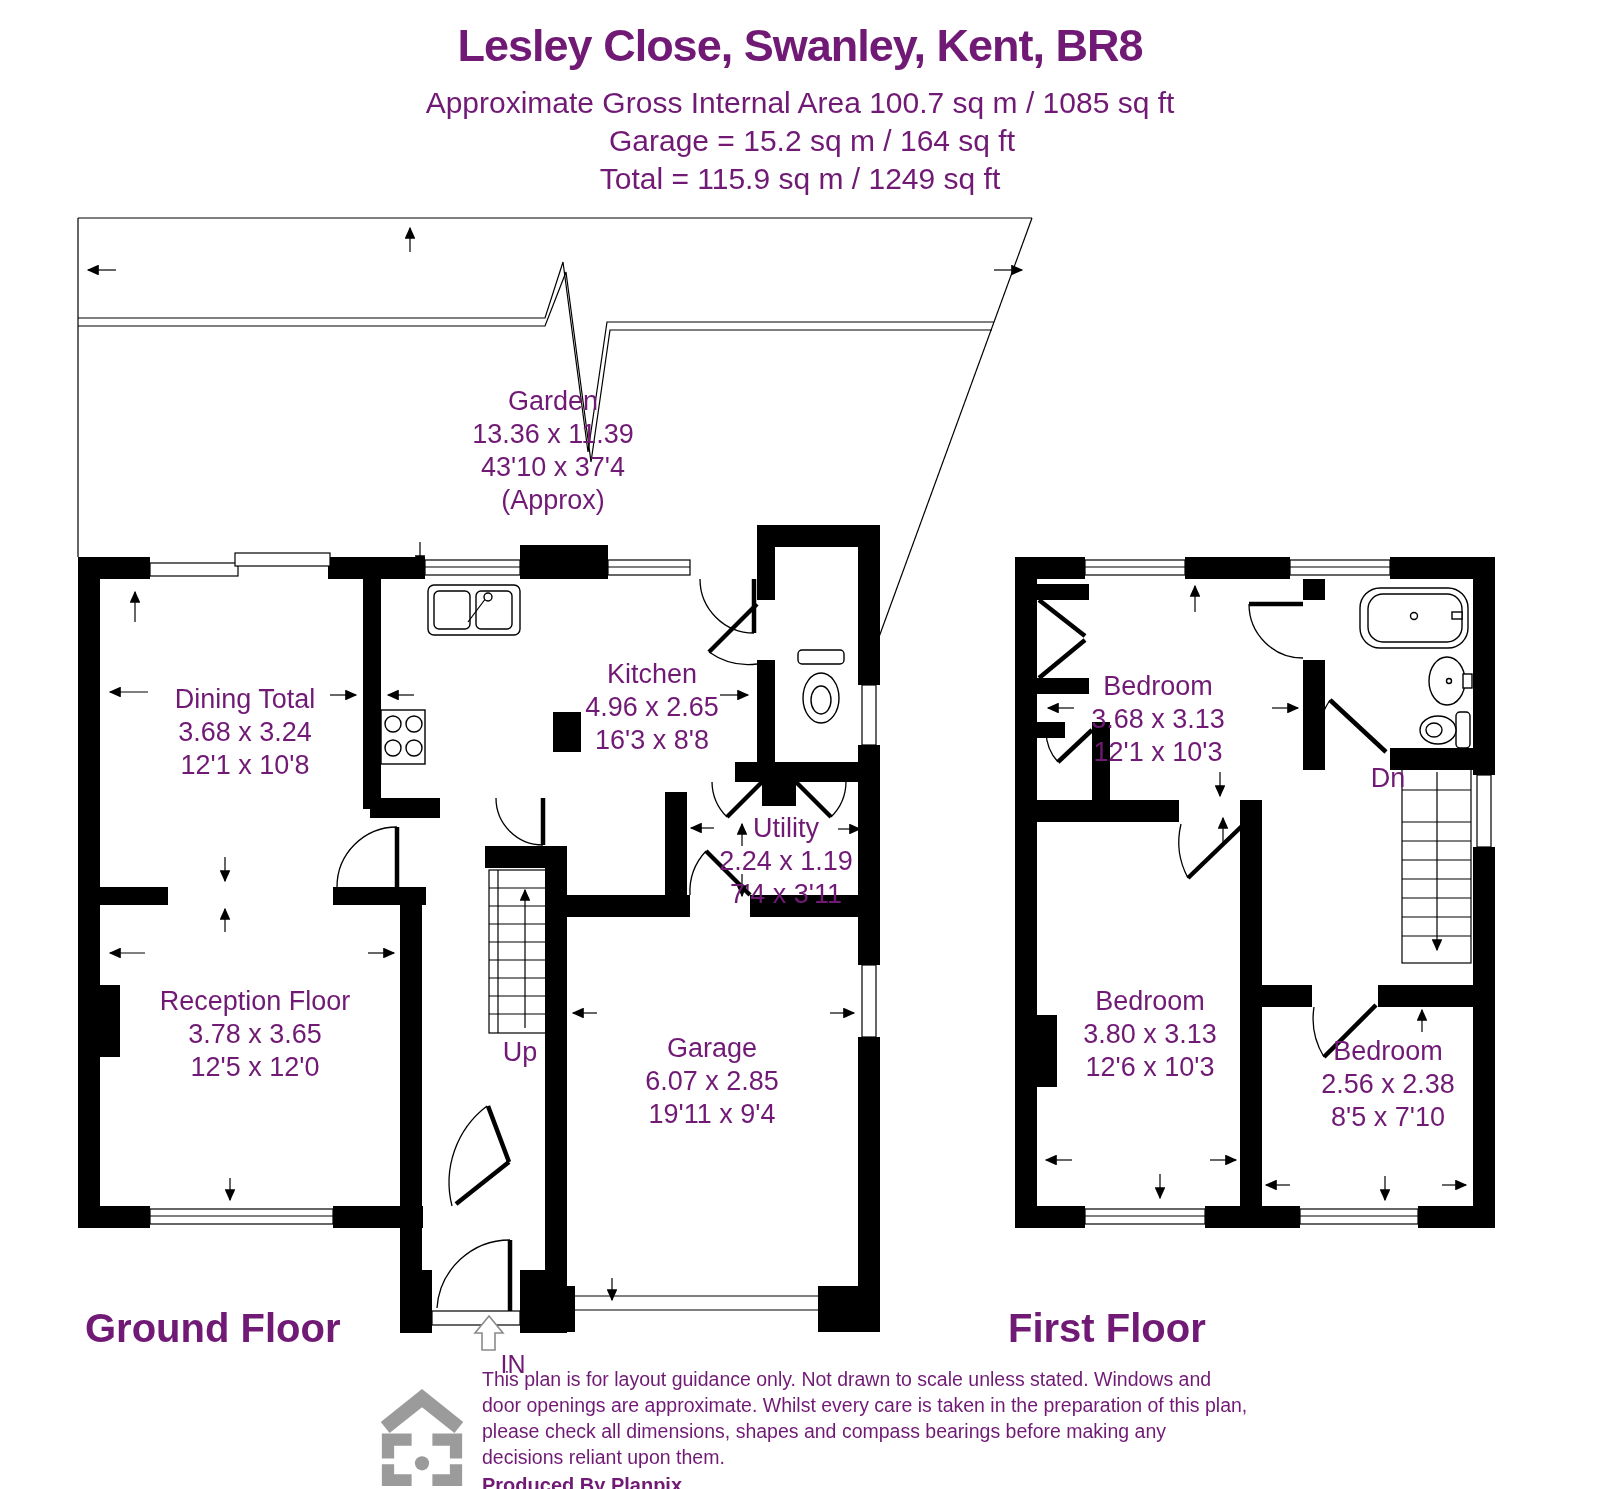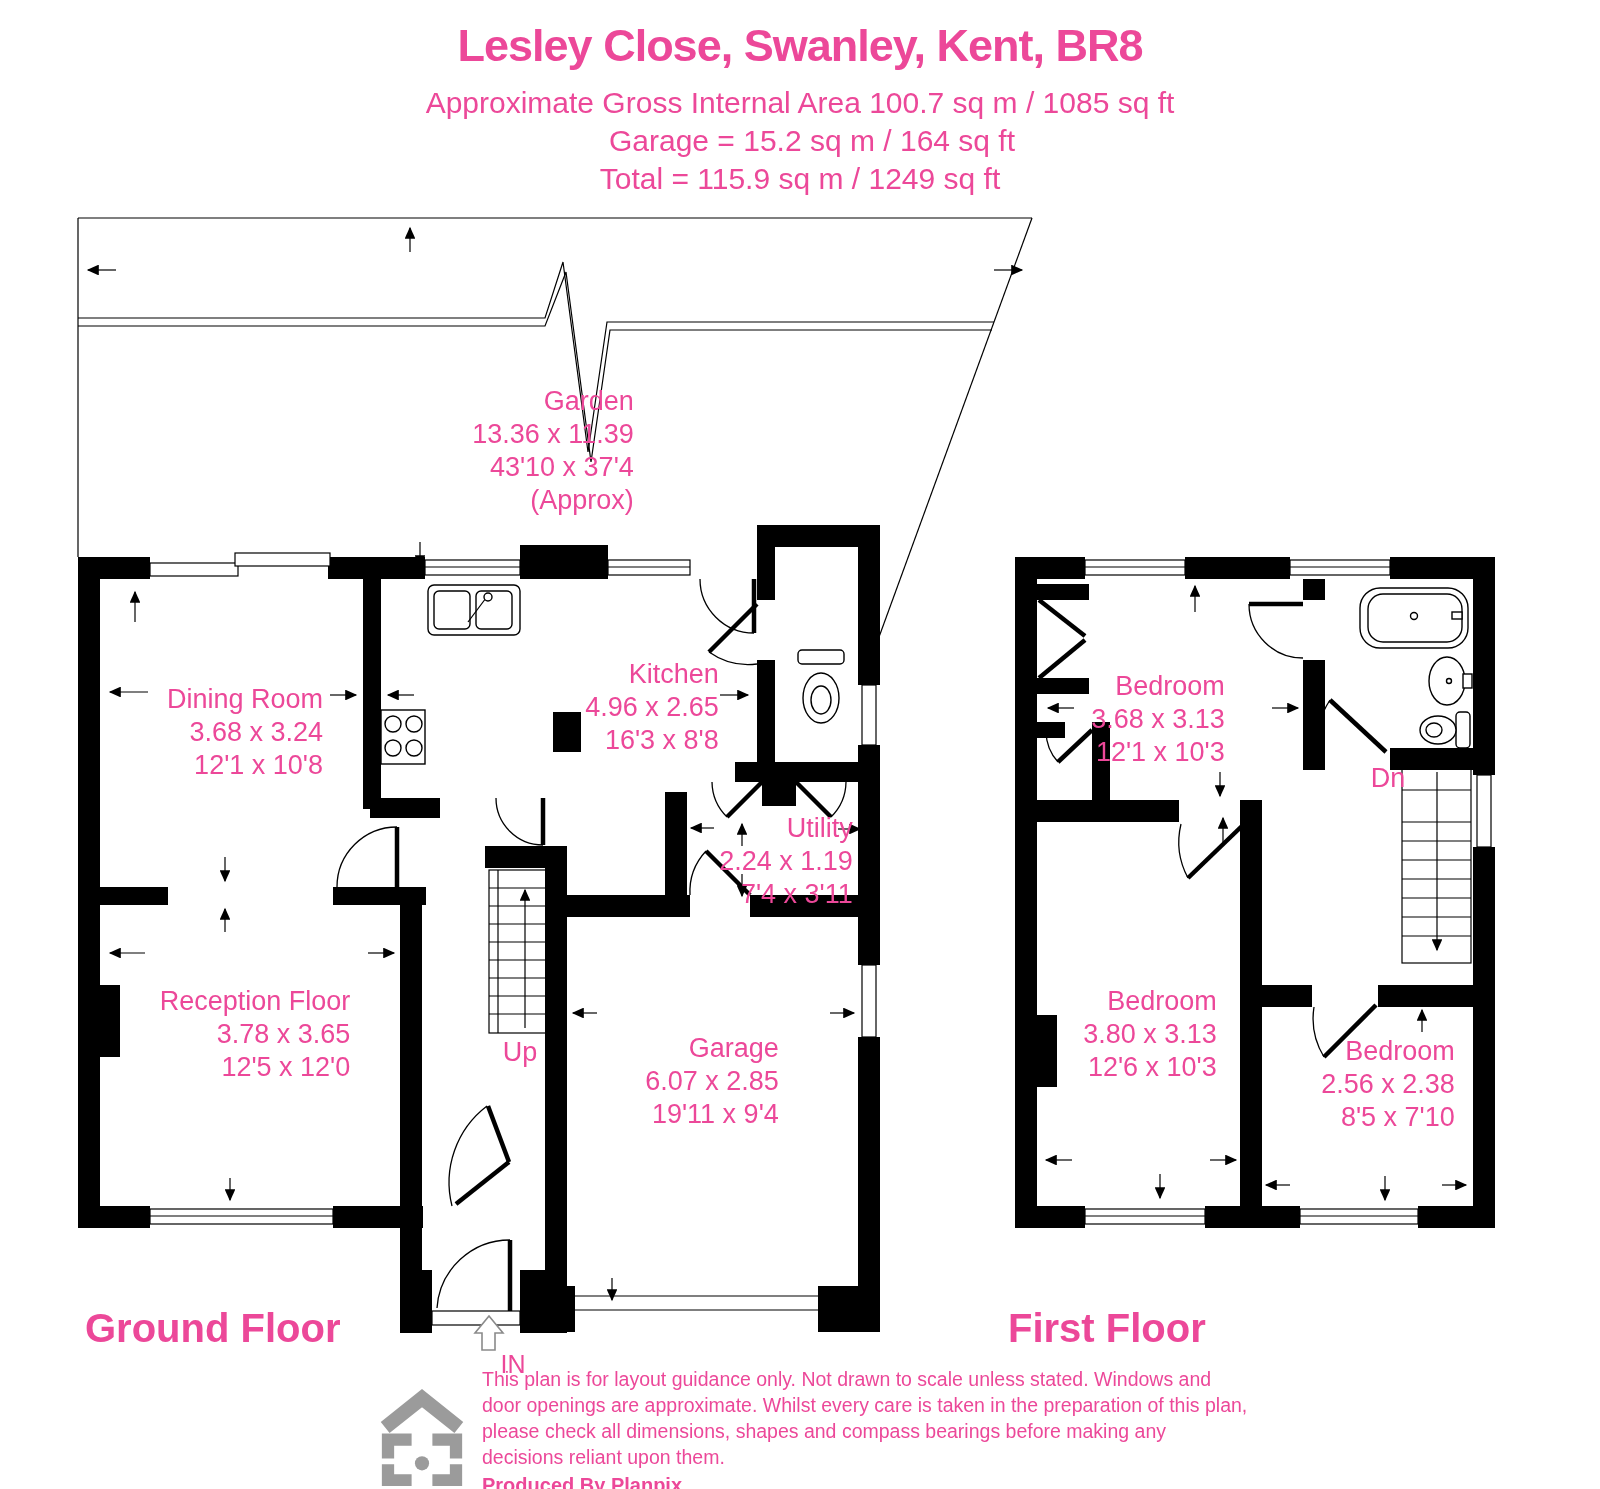--- a/index.html
+++ b/index.html
@@ -1,23 +1,23 @@
 <!DOCTYPE html>
 <html><head>
 <meta charset="utf-8">
 <style>
   html,body{margin:0;padding:0;background:#fff;}
   #page{position:relative;width:1600px;height:1489px;background:#fff;overflow:hidden;
-        font-family:"Liberation Sans","DejaVu Sans",sans-serif;color:#ec4899;}
+        font-family:"Liberation Sans","DejaVu Sans",sans-serif;color:#701a75;}
   .hdr{position:absolute;left:0;width:1600px;text-align:center;}
   #title{top:20px;font-size:45px;font-weight:700;letter-spacing:-1px;}
   .sub{font-size:30px;}
   #sub1{top:86px;} #sub2{top:124px;padding-left:12px;} #sub3{top:162px;}
   #plan{position:absolute;left:0;top:0;width:1600px;height:1489px;}
-  .lbl{position:absolute;transform:translateX(-50%);text-align:right;
+  .lbl{position:absolute;transform:translateX(-50%);text-align:center;
        font-size:27px;line-height:33px;white-space:nowrap;}
   .small{font-size:25px;margin-left:24px;}
   .floor-title{position:absolute;font-size:40px;font-weight:700;white-space:nowrap;}
   #footer{position:absolute;left:482px;top:1366px;width:770px;font-size:19.5px;line-height:26px;}
   #credit{font-weight:700;margin-top:2px;font-size:20px;}
   #logo{position:absolute;left:372px;top:1384px;}
   svg .wall{fill:#000;stroke:none;}
   svg .win{fill:#fff;stroke:#000;stroke-width:1.2;}
   svg .thin{stroke:#000;stroke-width:1.2;fill:none;}
   svg .arc{stroke:#000;stroke-width:1.3;fill:none;}
@@ -296,21 +296,21 @@
   </svg>
 
   <div class="lbl" style="left:553px;top:385px">
     <div>Garden</div>
     <div>13.36 x 11.39</div>
     <div>43'10 x 37'4</div>
     <div>(Approx)</div>
   </div>
 
   <div class="lbl" style="left:245px;top:683px">
-    <div>Dining Room</div>
+    <div>Dining Total</div>
     <div>3.68 x 3.24</div>
     <div>12'1 x 10'8</div>
   </div>
 
   <div class="lbl" style="left:652px;top:658px">
     <div>Kitchen</div>
     <div>4.96 x 2.65</div>
     <div>16'3 x 8'8</div>
   </div>
 

